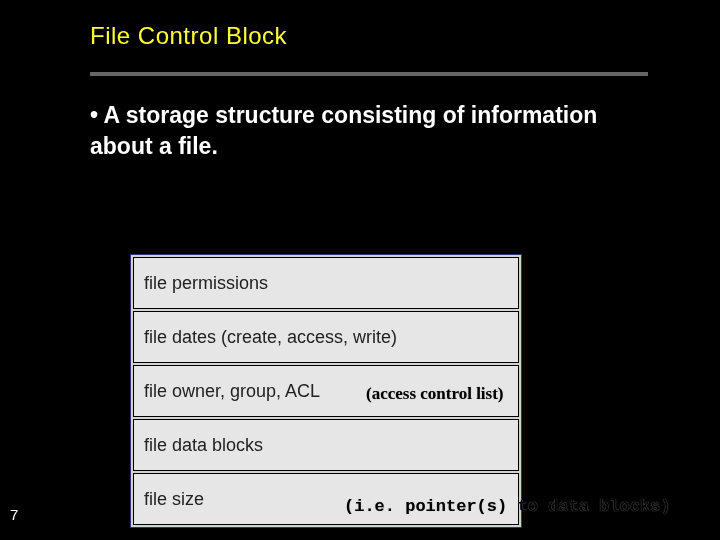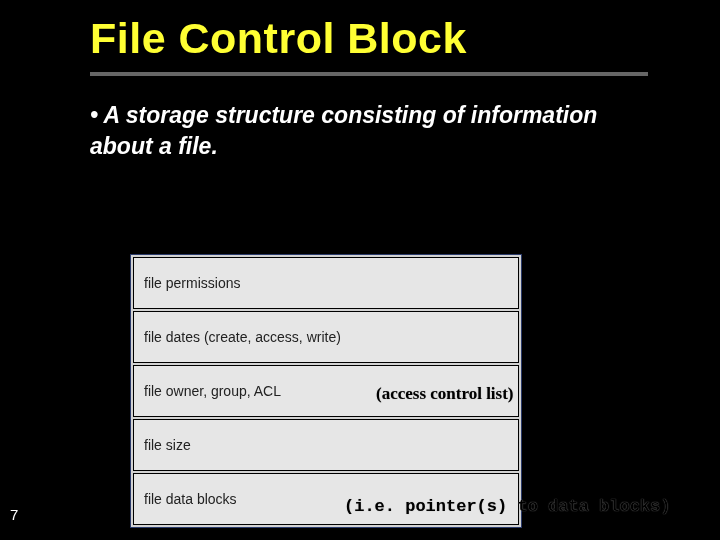--- a/index.html
+++ b/index.html
@@ -13,44 +13,43 @@
   }
   .slide {
     position: relative;
     width: 720px;
     height: 540px;
     box-sizing: border-box;
   }
   .title {
     position: absolute;
     left: 90px;
-    top: 14px;
+    top: 22px;
     color: #ffff33;
-    font-weight: 700;
-    font-size: 43px;
+    font-weight: 400;
+    font-size: 24px;
     letter-spacing: 0.5px;
   }
   .underline {
     position: absolute;
     left: 90px;
     top: 72px;
     width: 558px;
     height: 4px;
     background: #666666;
   }
   .bullets {
     position: absolute;
     left: 90px;
     top: 100px;
     width: 560px;
     color: #ffffff;
     font-size: 23px;
     font-weight: 700;
     line-height: 1.35;
-    font-style: italic;
   }
   .bullets .item {
     margin: 0;
   }
 
   .fcb-figure {
     position: absolute;
     left: 130px;
     top: 254px;
     width: 392px;
@@ -63,28 +62,28 @@
     background: #e6e6e6;
     height: 52px;
     display: flex;
     align-items: center;
     padding-left: 10px;
     margin: 2px;
     box-sizing: border-box;
   }
   .fcb-text {
     font-family: Arial, Helvetica, sans-serif;
-    font-size: 14px;
+    font-size: 18px;
     color: #222222;
     font-weight: 400;
   }
 
   .annotation-acl {
     position: absolute;
-    left: 376px;
+    left: 366px;
     top: 384px;
     color: #000000;
     font-family: "Times New Roman", Times, serif;
     font-size: 17px;
     font-weight: 700;
     text-shadow: 0 0 1px #999;
   }
   .annotation-ptr {
     position: absolute;
     left: 344px;
@@ -121,24 +120,24 @@
     <div class="fcb-row">
       <span class="fcb-text">file permissions</span>
     </div>
     <div class="fcb-row">
       <span class="fcb-text">file dates (create, access, write)</span>
     </div>
     <div class="fcb-row">
       <span class="fcb-text">file owner, group, ACL</span>
     </div>
     <div class="fcb-row">
-      <span class="fcb-text">file size</span>
+      <span class="fcb-text">file data blocks</span>
     </div>
     <div class="fcb-row">
-      <span class="fcb-text">file data blocks</span>
+      <span class="fcb-text">file size</span>
     </div>
   </div>
 
   <div class="annotation-acl">(access control list)</div>
   <div class="annotation-ptr">(i.e. pointer(s) to data blocks)</div>
 
   <div class="page-number">7</div>
 
 </div>
 

